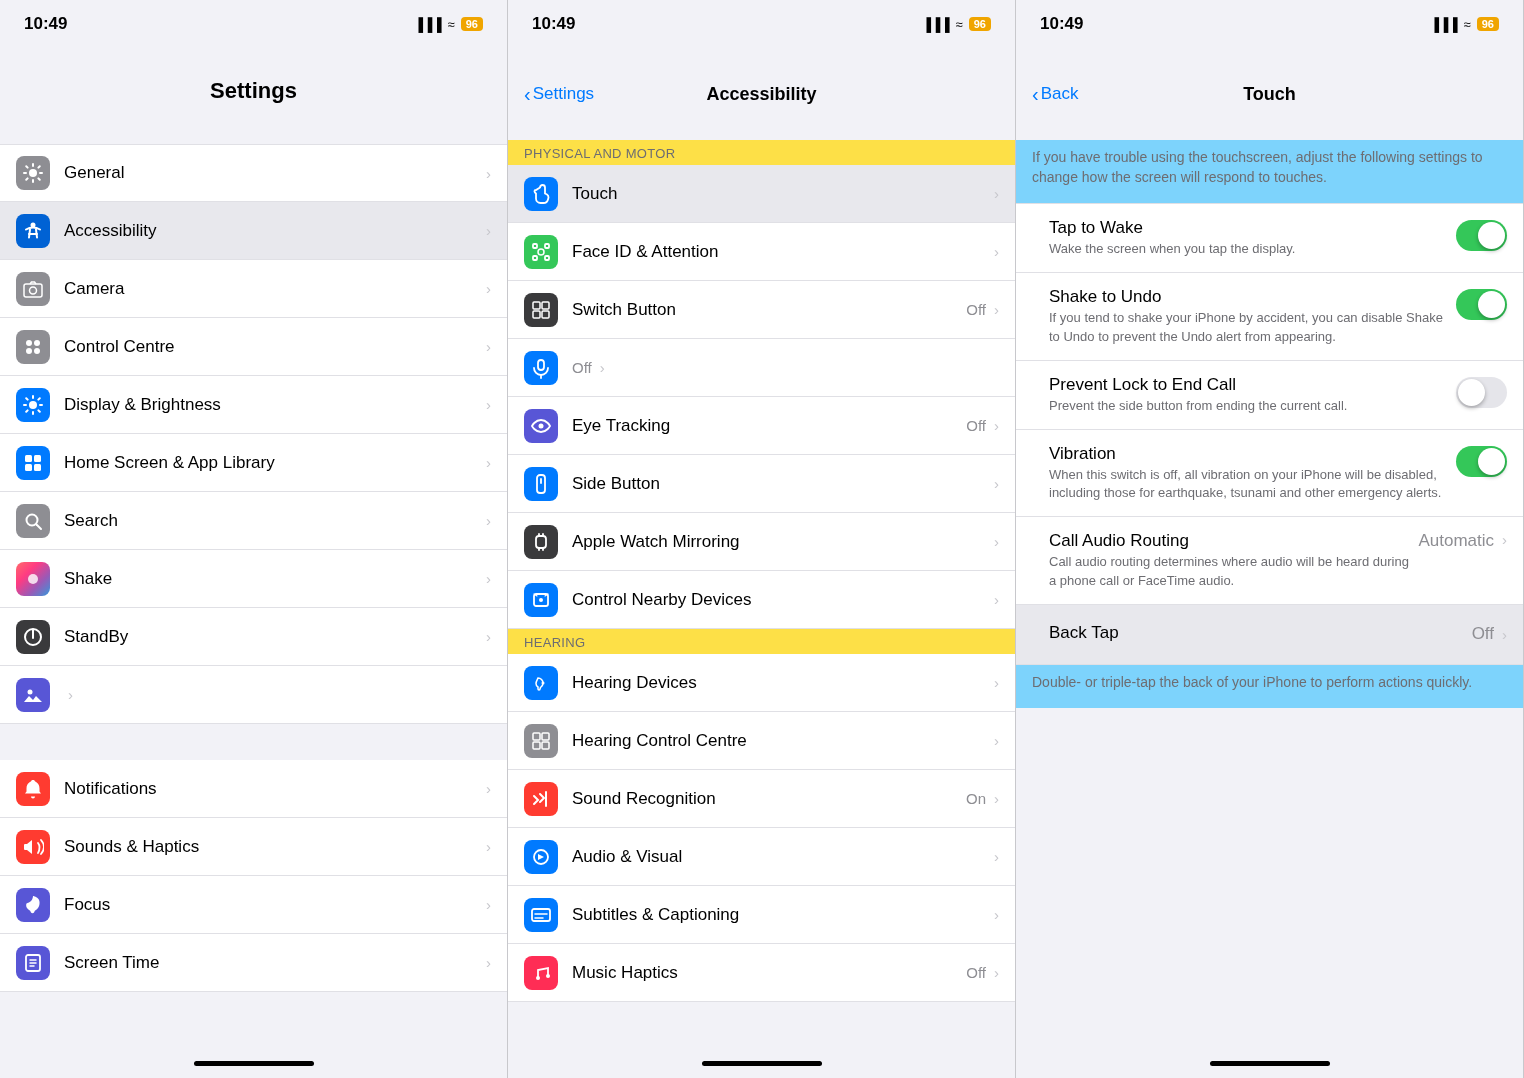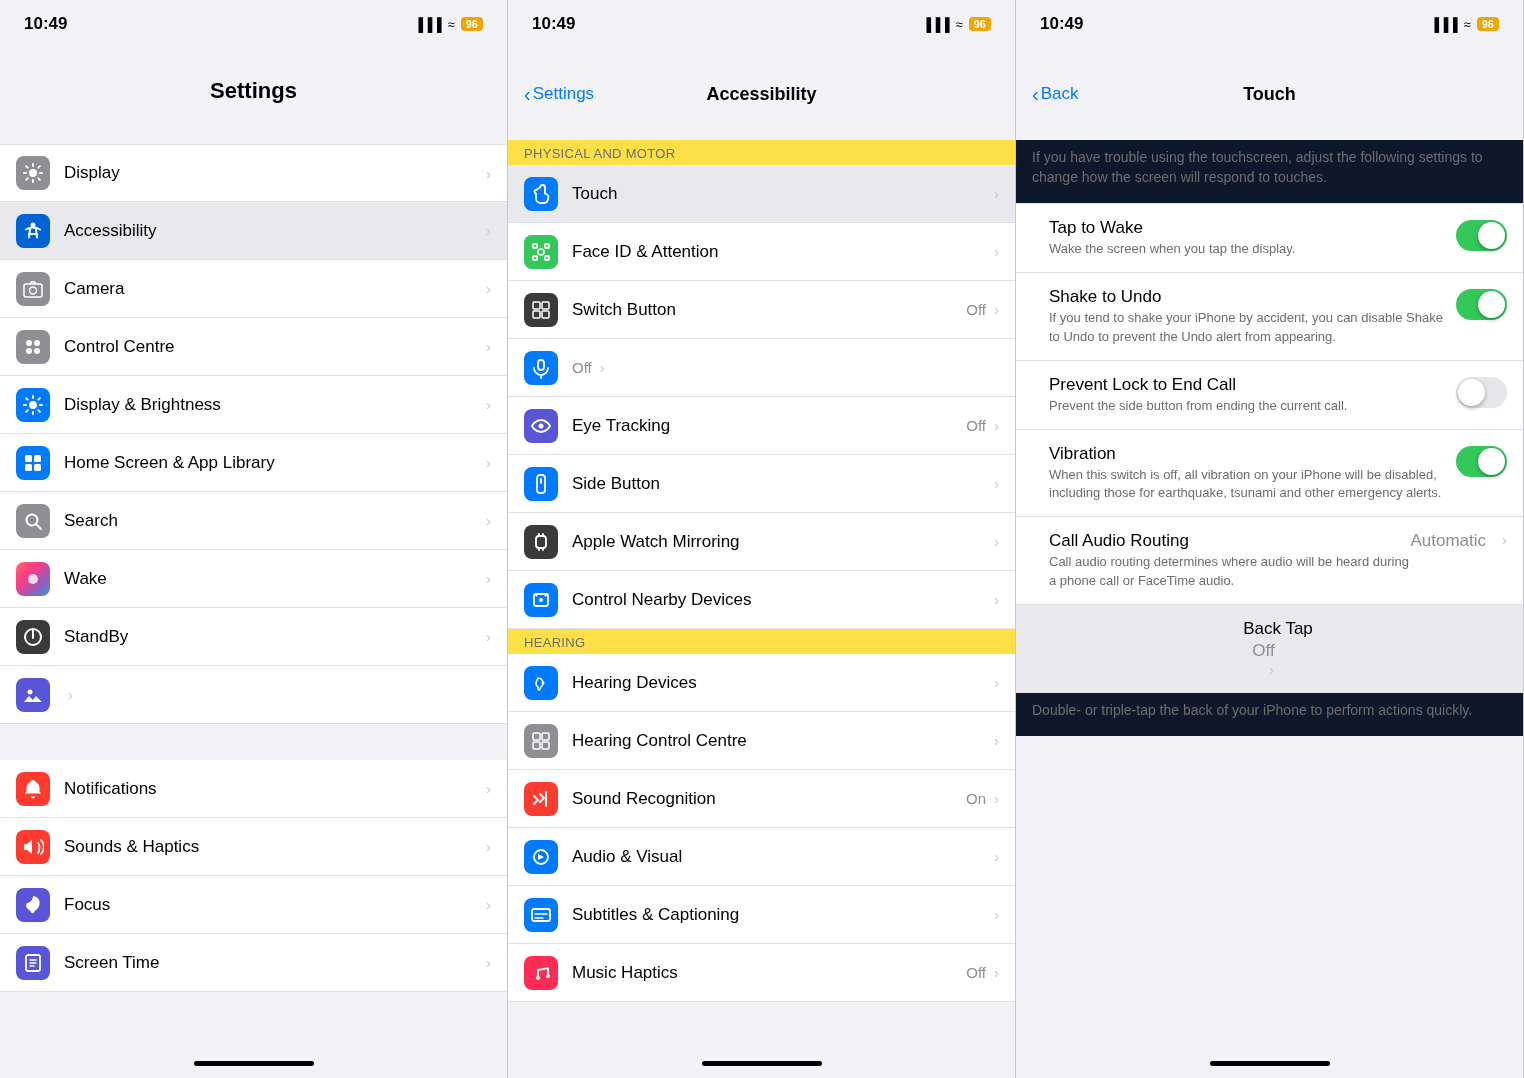--- a/index.html
+++ b/index.html
@@ -185,21 +185,21 @@
       overflow-y: auto;
       background: #f2f2f7;
     }
     .touch-content::-webkit-scrollbar { display: none; }
 
     .touch-header-desc {
       padding: 8px 16px 16px 16px;
       font-size: 14px;
       color: #6d6d72;
       line-height: 1.4;
-      background: #0f172a;
+      background: #7dd3fc;
     }
 
     .touch-section {
       background: #fff;
       border-top: 0.5px solid #e0e0e5;
       margin-bottom: 0;
     }
 
     .touch-item {
       display: flex;
@@ -240,21 +240,21 @@
     .toggle-thumb {
       width: 27px;
       height: 27px;
       border-radius: 50%;
       background: #fff;
       box-shadow: 0 2px 4px rgba(0,0,0,0.3);
     }
     .touch-item-row-value {
       font-size: 17px;
       color: #8e8e93;
-      margin-right: 12px;
+      margin-right: 4px;
     }
 
     .touch-item.highlighted-row {
       background: #e8e8ed;
     }
 
     
     .bg-gray { background: #8e8e93; }
     .bg-blue { background: #007aff; }
     .bg-blue2 { background: #5856d6; }
@@ -282,21 +282,21 @@
 
   <div class="settings-list">
 
     <div class="settings-item">
       <div class="item-icon bg-gray">
         <svg width="22" height="22" viewBox="0 0 22 22" fill="none">
             <circle cx="11" cy="11" r="4" fill="white"></circle>
             <path d="M11 2v2M11 18v2M2 11h2M18 11h2M4.22 4.22l1.42 1.42M16.36 16.36l1.42 1.42M4.22 17.78l1.42-1.42M16.36 5.64l1.42-1.42" stroke="white" stroke-width="2" stroke-linecap="round"></path>
           </svg>
       </div>
-      <span class="item-label">Display</span>
+      <span class="item-label">General</span>
       <span class="item-chevron">›</span>
     </div>
 
     <div class="settings-item active-row">
       <div class="item-icon bg-accessibility">
         <svg width="22" height="22" viewBox="0 0 22 22" fill="none">
             <circle cx="11" cy="5" r="2.5" fill="white"></circle>
             <path d="M4 9.5c2.5-1.5 5.5-2 7-2s4.5.5 7 2" stroke="white" stroke-width="2" stroke-linecap="round"></path>
             <path d="M8 9.5l-1 8M14 9.5l1 8" stroke="white" stroke-width="2" stroke-linecap="round"></path>
             <path d="M7 14h8" stroke="white" stroke-width="2" stroke-linecap="round"></path>
@@ -365,21 +365,21 @@
       <span class="item-label">Search</span>
       <span class="item-chevron">›</span>
     </div>
 
     <div class="settings-item">
       <div class="item-icon" style="background: linear-gradient(135deg, #ff6b6b, #ff3b82, #9b59b6, #3498db);">
         <svg width="20" height="20" viewBox="0 0 20 20">
             <circle cx="10" cy="10" r="5" fill="white" opacity="0.8"></circle>
           </svg>
       </div>
-      <span class="item-label">Wake</span>
+      <span class="item-label">Shake</span>
       <span class="item-chevron">›</span>
     </div>
 
     <div class="settings-item">
       <div class="item-icon bg-darkgray">
         <svg width="22" height="22" viewBox="0 0 22 22">
             <circle cx="11" cy="11" r="8" fill="none" stroke="white" stroke-width="2"></circle>
             <path d="M11 4v8" stroke="white" stroke-width="2" stroke-linecap="round"></path>
           </svg>
       </div>
@@ -736,21 +736,21 @@
 
       <div class="touch-item">
         <div class="touch-item-content">
           <div class="touch-item-title">Call Audio Routing</div>
           <div class="touch-item-desc">Call audio routing determines where audio will be heard during a phone call or FaceTime audio.</div>
         </div>
         <span class="touch-item-row-value">Automatic</span>
         <span class="item-chevron">›</span>
       </div>
 
-      <div class="touch-item highlighted-row" style="flex-direction:column;align-items:center;">
+      <div class="touch-item highlighted-row" style="align-items:center;">
         <div class="touch-item-content">
           <div class="touch-item-title">Back Tap</div>
         </div>
         <span class="touch-item-row-value">Off</span>
         <span class="item-chevron">›</span>
       </div>
     </div>
 
     <div class="touch-header-desc" style="padding-top:8px;">Double- or triple-tap the back of your iPhone to perform actions quickly.</div>
 

